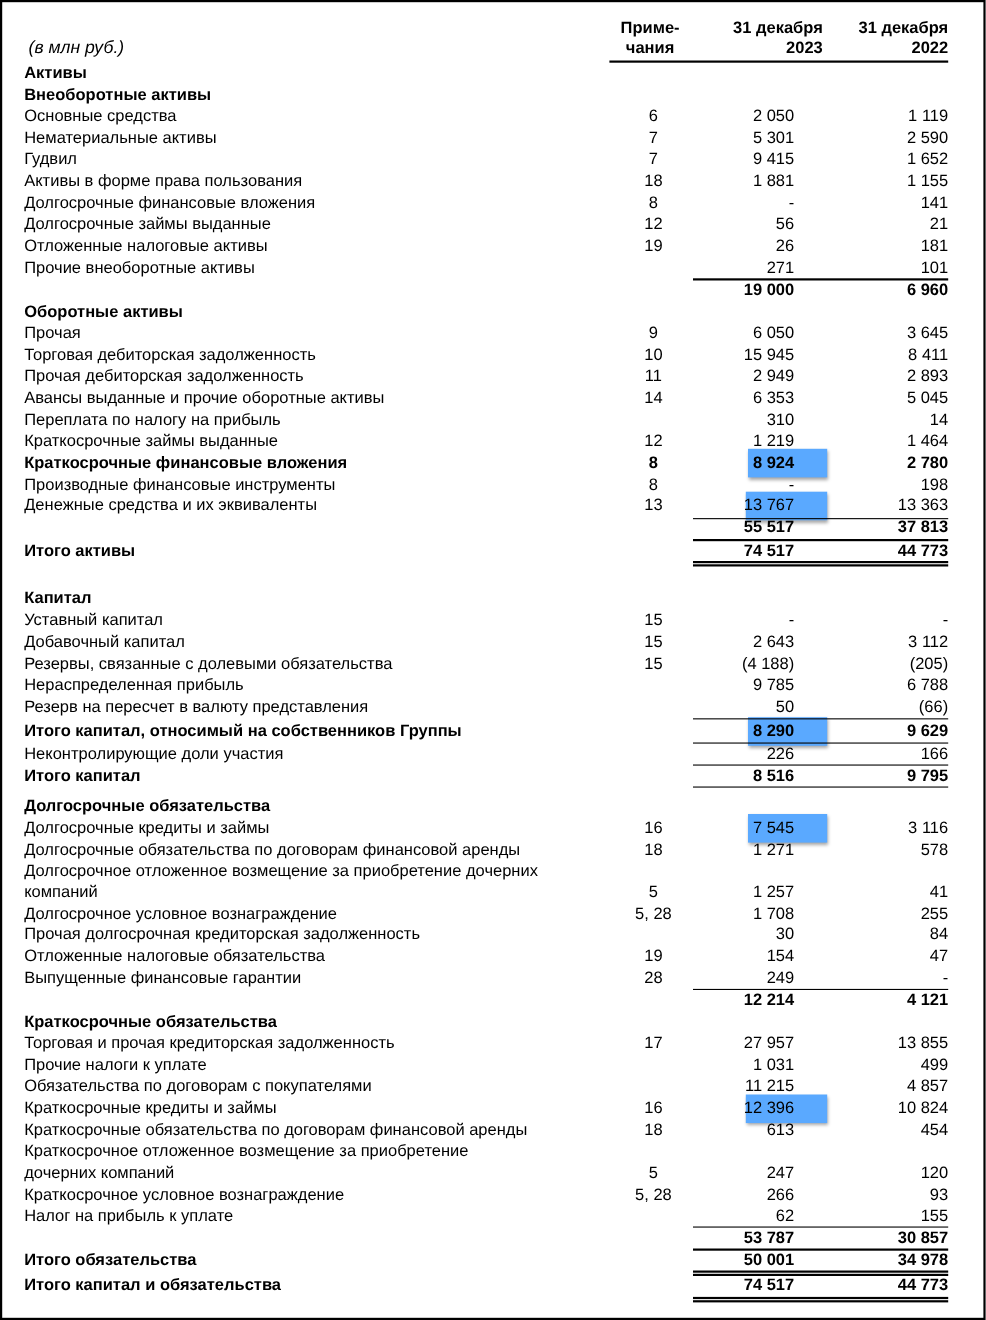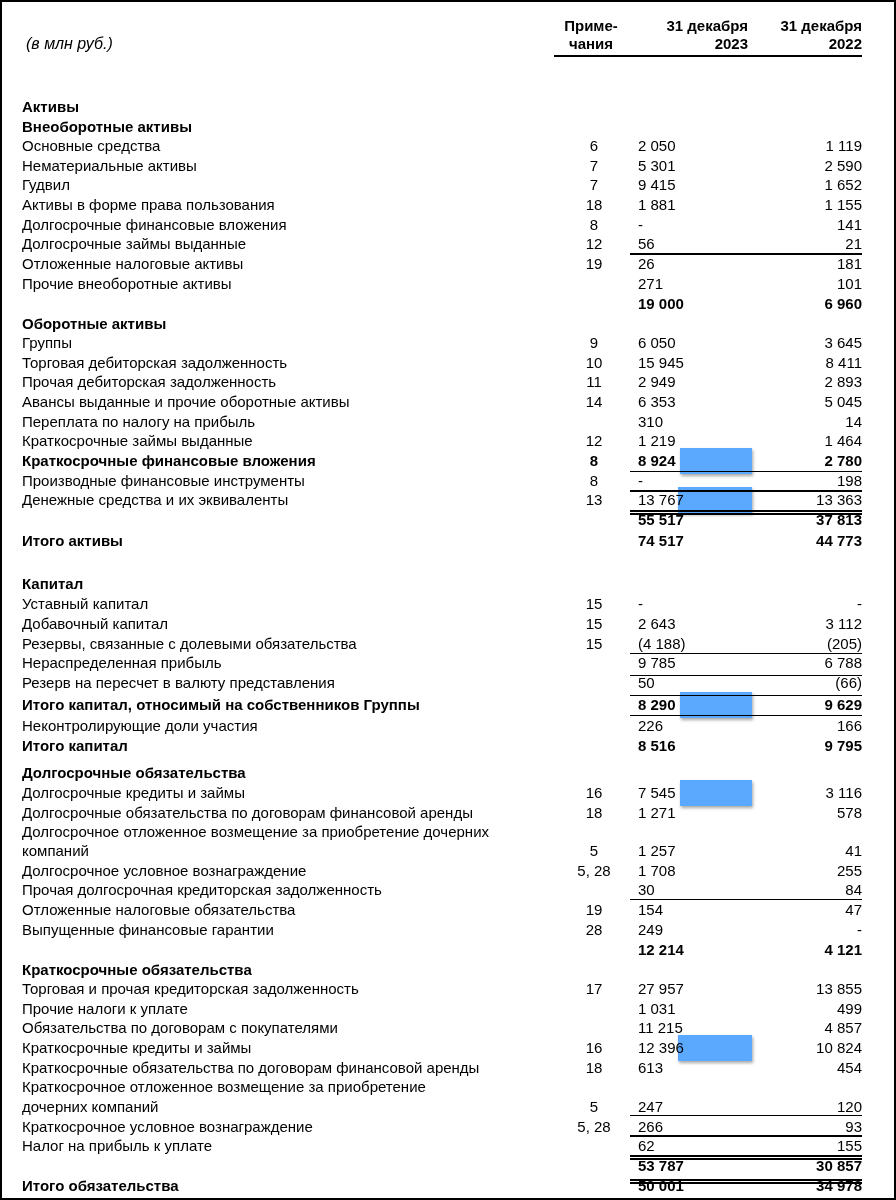--- a/index.html
+++ b/index.html
@@ -8,25 +8,24 @@
     position: absolute; left: 0; top: 0;
     width: 892px; height: 1196px;
     border: 2px solid #000;
     background: #fff;
     font-family: "Liberation Sans", sans-serif;
     font-size: 15px; color: #000;
   }
   .row {
     position: absolute; left: 0; width: 892px; height: 20px;
     line-height: 20px;
-    margin-top: 40px;
   }
   .label { position: absolute; left: 20px; white-space: nowrap; }
   .note { position: absolute; left: 560px; width: 64px; text-align: center; }
-  .v23 { position: absolute; left: 636px; width: 116px; text-align: left; }
+  .v23 { position: absolute; left: 604px; width: 116px; text-align: right; }
   .v22 { position: absolute; left: 746px; width: 114px; text-align: right; }
   .bold { font-weight: bold; }
   .hl {
     position: absolute; background: #5aa9ff;
     box-shadow: 1px 2px 3px rgba(0,0,0,0.35);
   }
   .rule { position: absolute; left: 628px; width: 232px; background: #000; }
   .rule.thin { height: 1px; }
   .rule.thick { height: 2px; }
   .rule.double { height: 4px; border-top: 2px solid #000; border-bottom: 2px solid #000; background: transparent; height: 1px; }
@@ -109,21 +108,21 @@
       </div>
       <div class="row bold" style="top: 252px;">
         <span class="label"></span>
         <span class="v23">19 000</span>
         <span class="v22">6 960</span>
       </div>
       <div class="row bold" style="top: 272px;">
         <span class="label">Оборотные активы</span>
       </div>
       <div class="row" style="top: 291px;">
-        <span class="label">Группы</span>
+        <span class="label">Прочая</span>
         <span class="note">9</span>
         <span class="v23">6 050</span>
         <span class="v22">3 645</span>
       </div>
       <div class="row" style="top: 311px;">
         <span class="label">Торговая дебиторская задолженность</span>
         <span class="note">10</span>
         <span class="v23">15 945</span>
         <span class="v22">8 411</span>
       </div>

